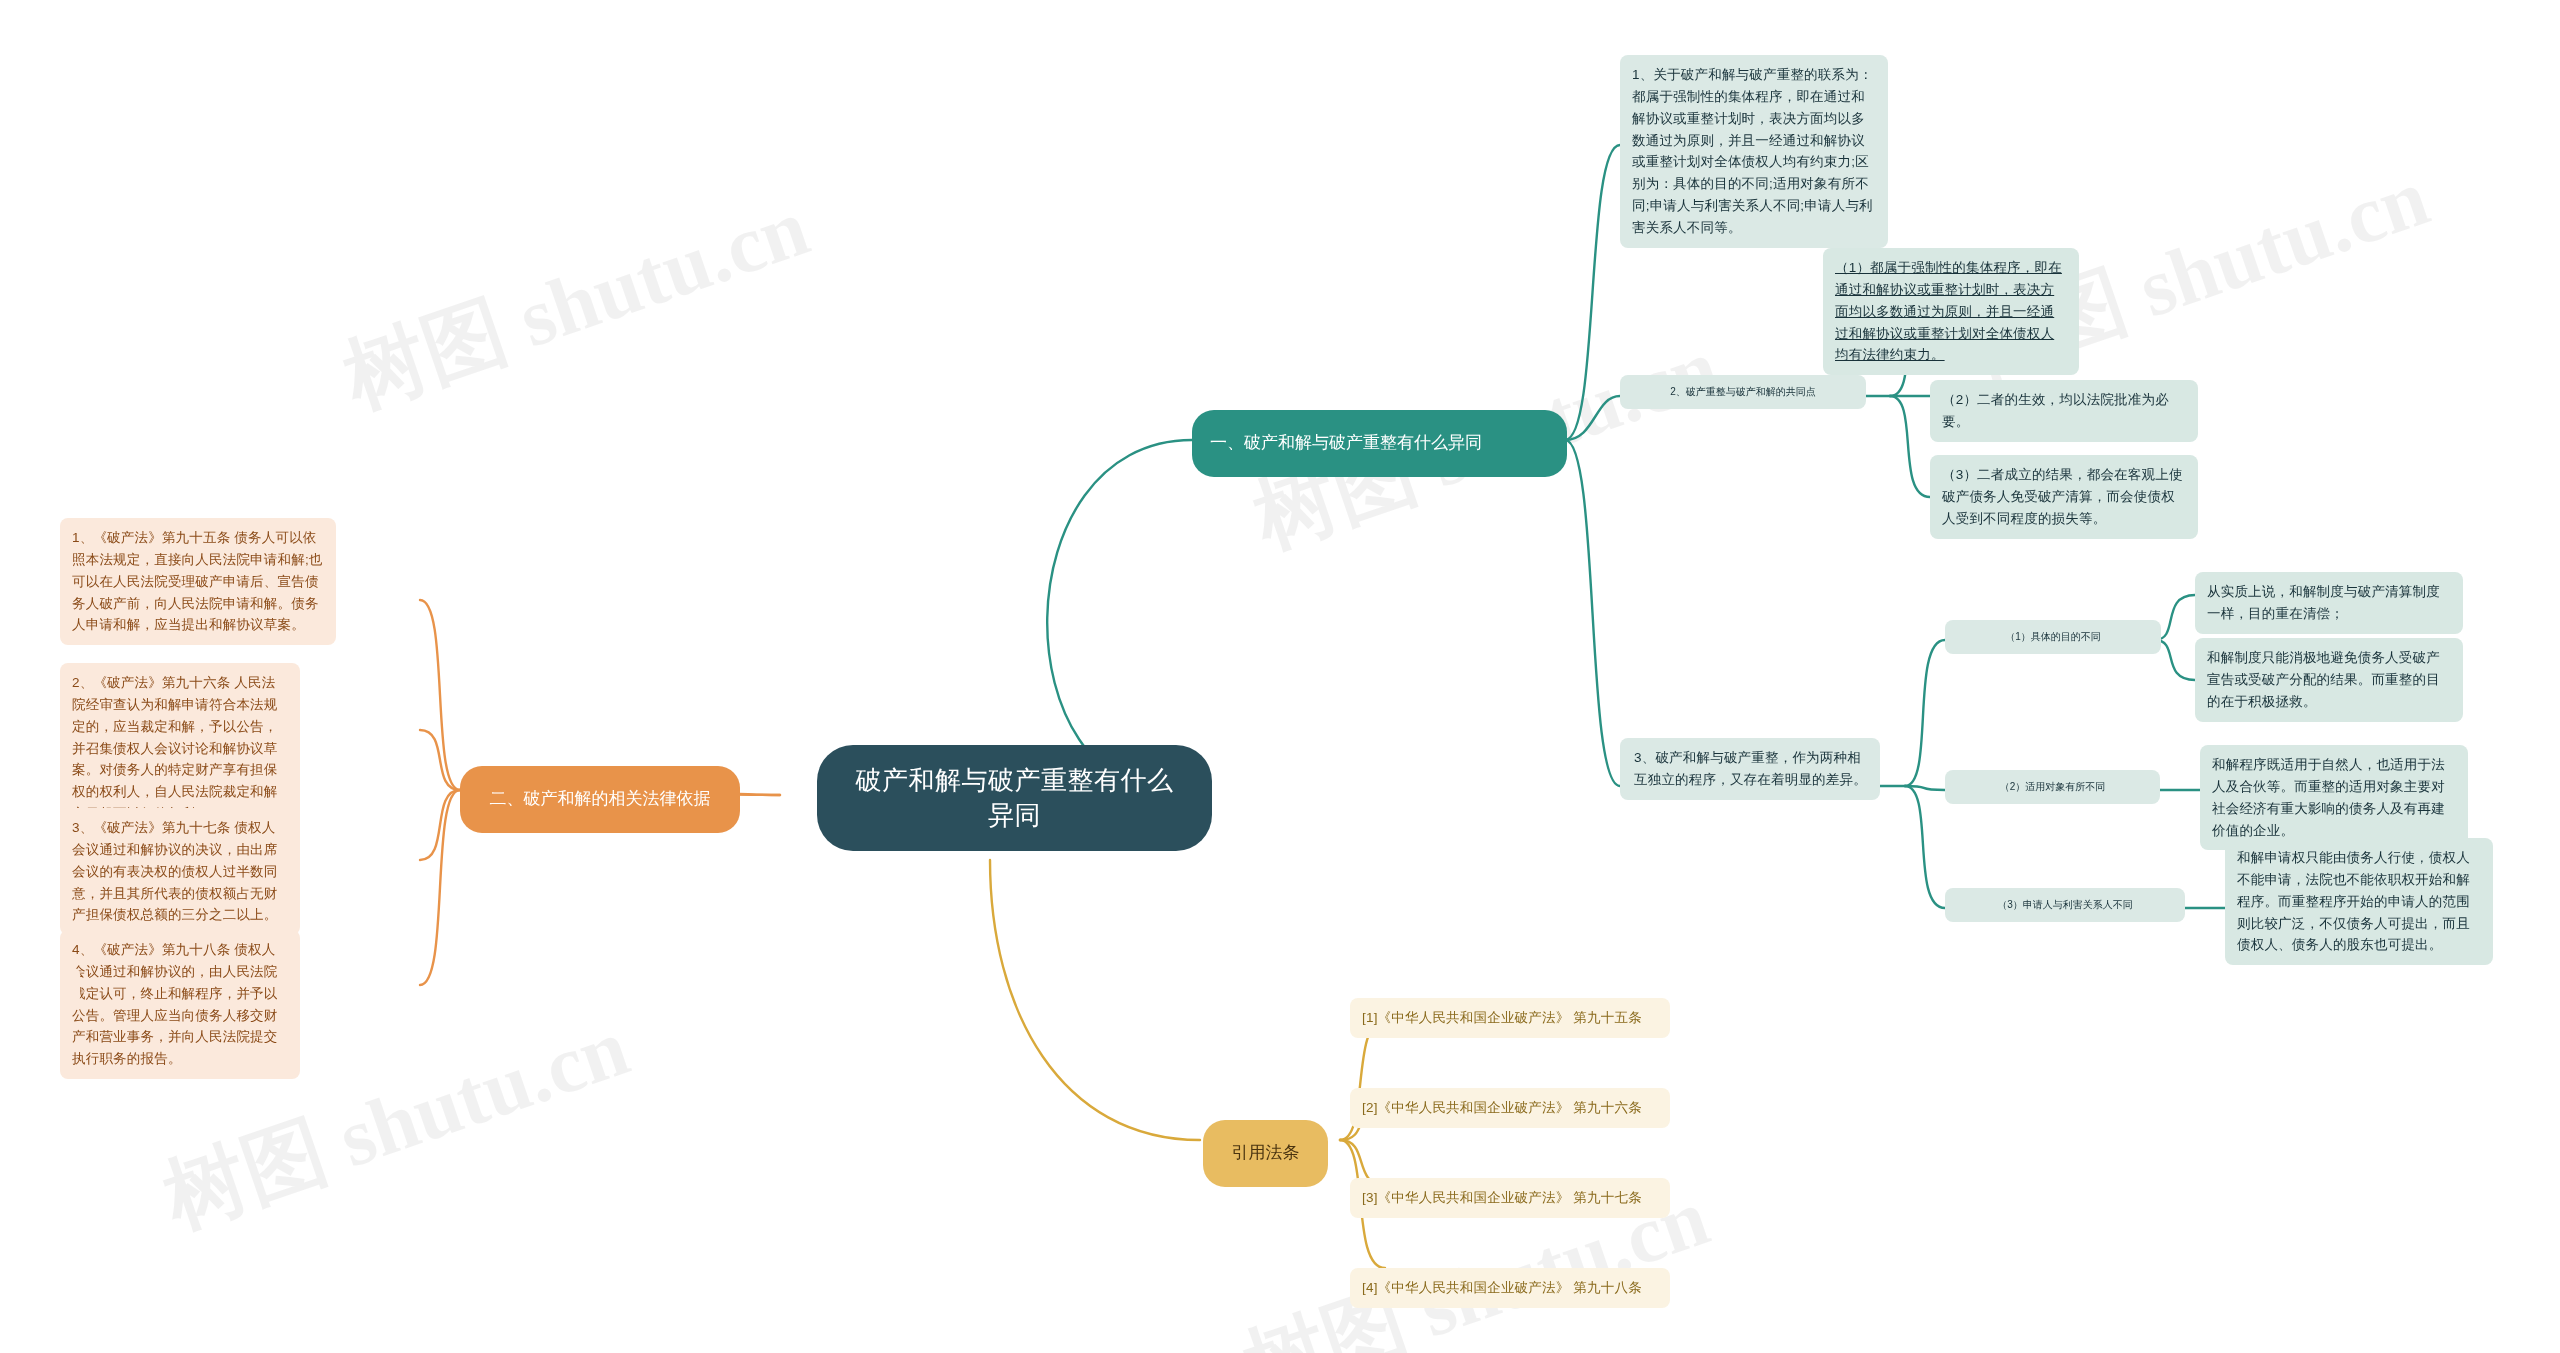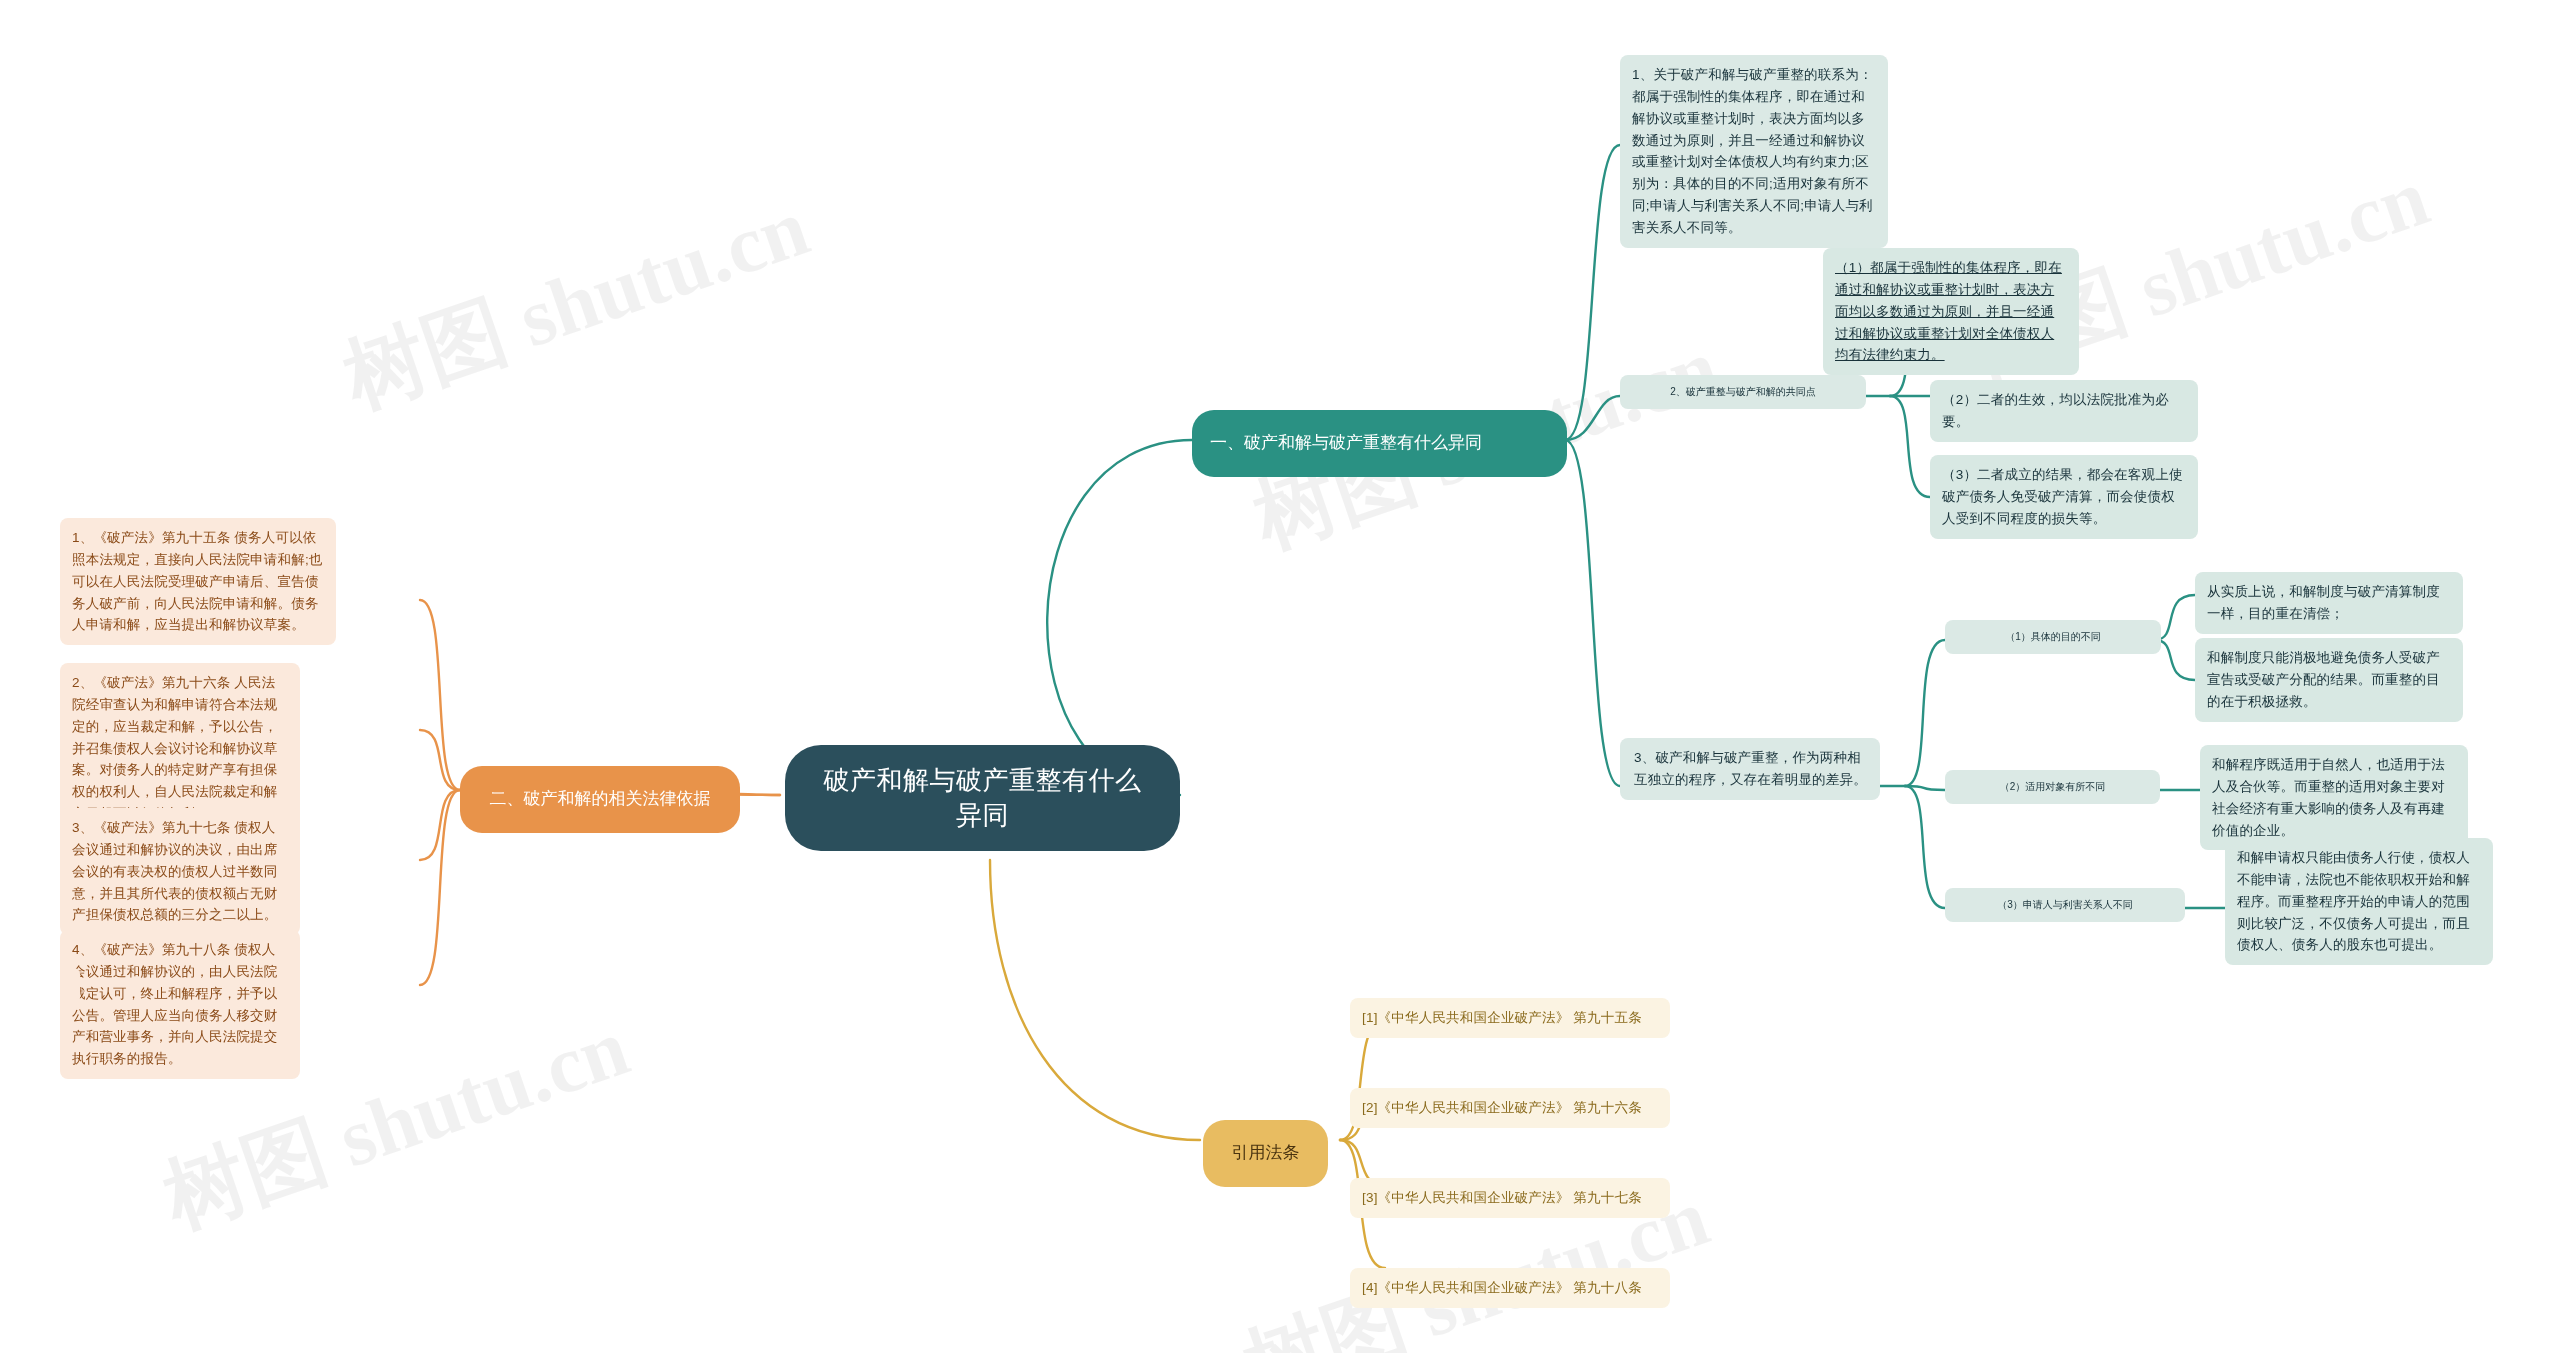--- a/index.html
+++ b/index.html
@@ -16,21 +16,21 @@
     transform:rotate(-19deg);transform-origin:left top;white-space:nowrap;
     user-select:none;
   }
 
   .node{position:absolute;box-sizing:border-box;}
 
   
   .root{
     background:#2b4f5c;color:#ffffff;border-radius:36px;
     font-size:26px;line-height:1.35;text-align:center;
-    padding:18px 26px;letter-spacing:.5px;
+    padding:18px 26px;letter-spacing:.5px;margin-left:32px;
   }
 
   
   .pill{
     border-radius:22px;color:#ffffff;font-size:17px;line-height:1.35;
     padding:22px 18px;
   }
   .pill.teal{background:#2a9183;}
   .pill.orange{background:#e8934a;}
   .pill.gold{background:#e8bc61;color:#4a3410;text-align:center;}

